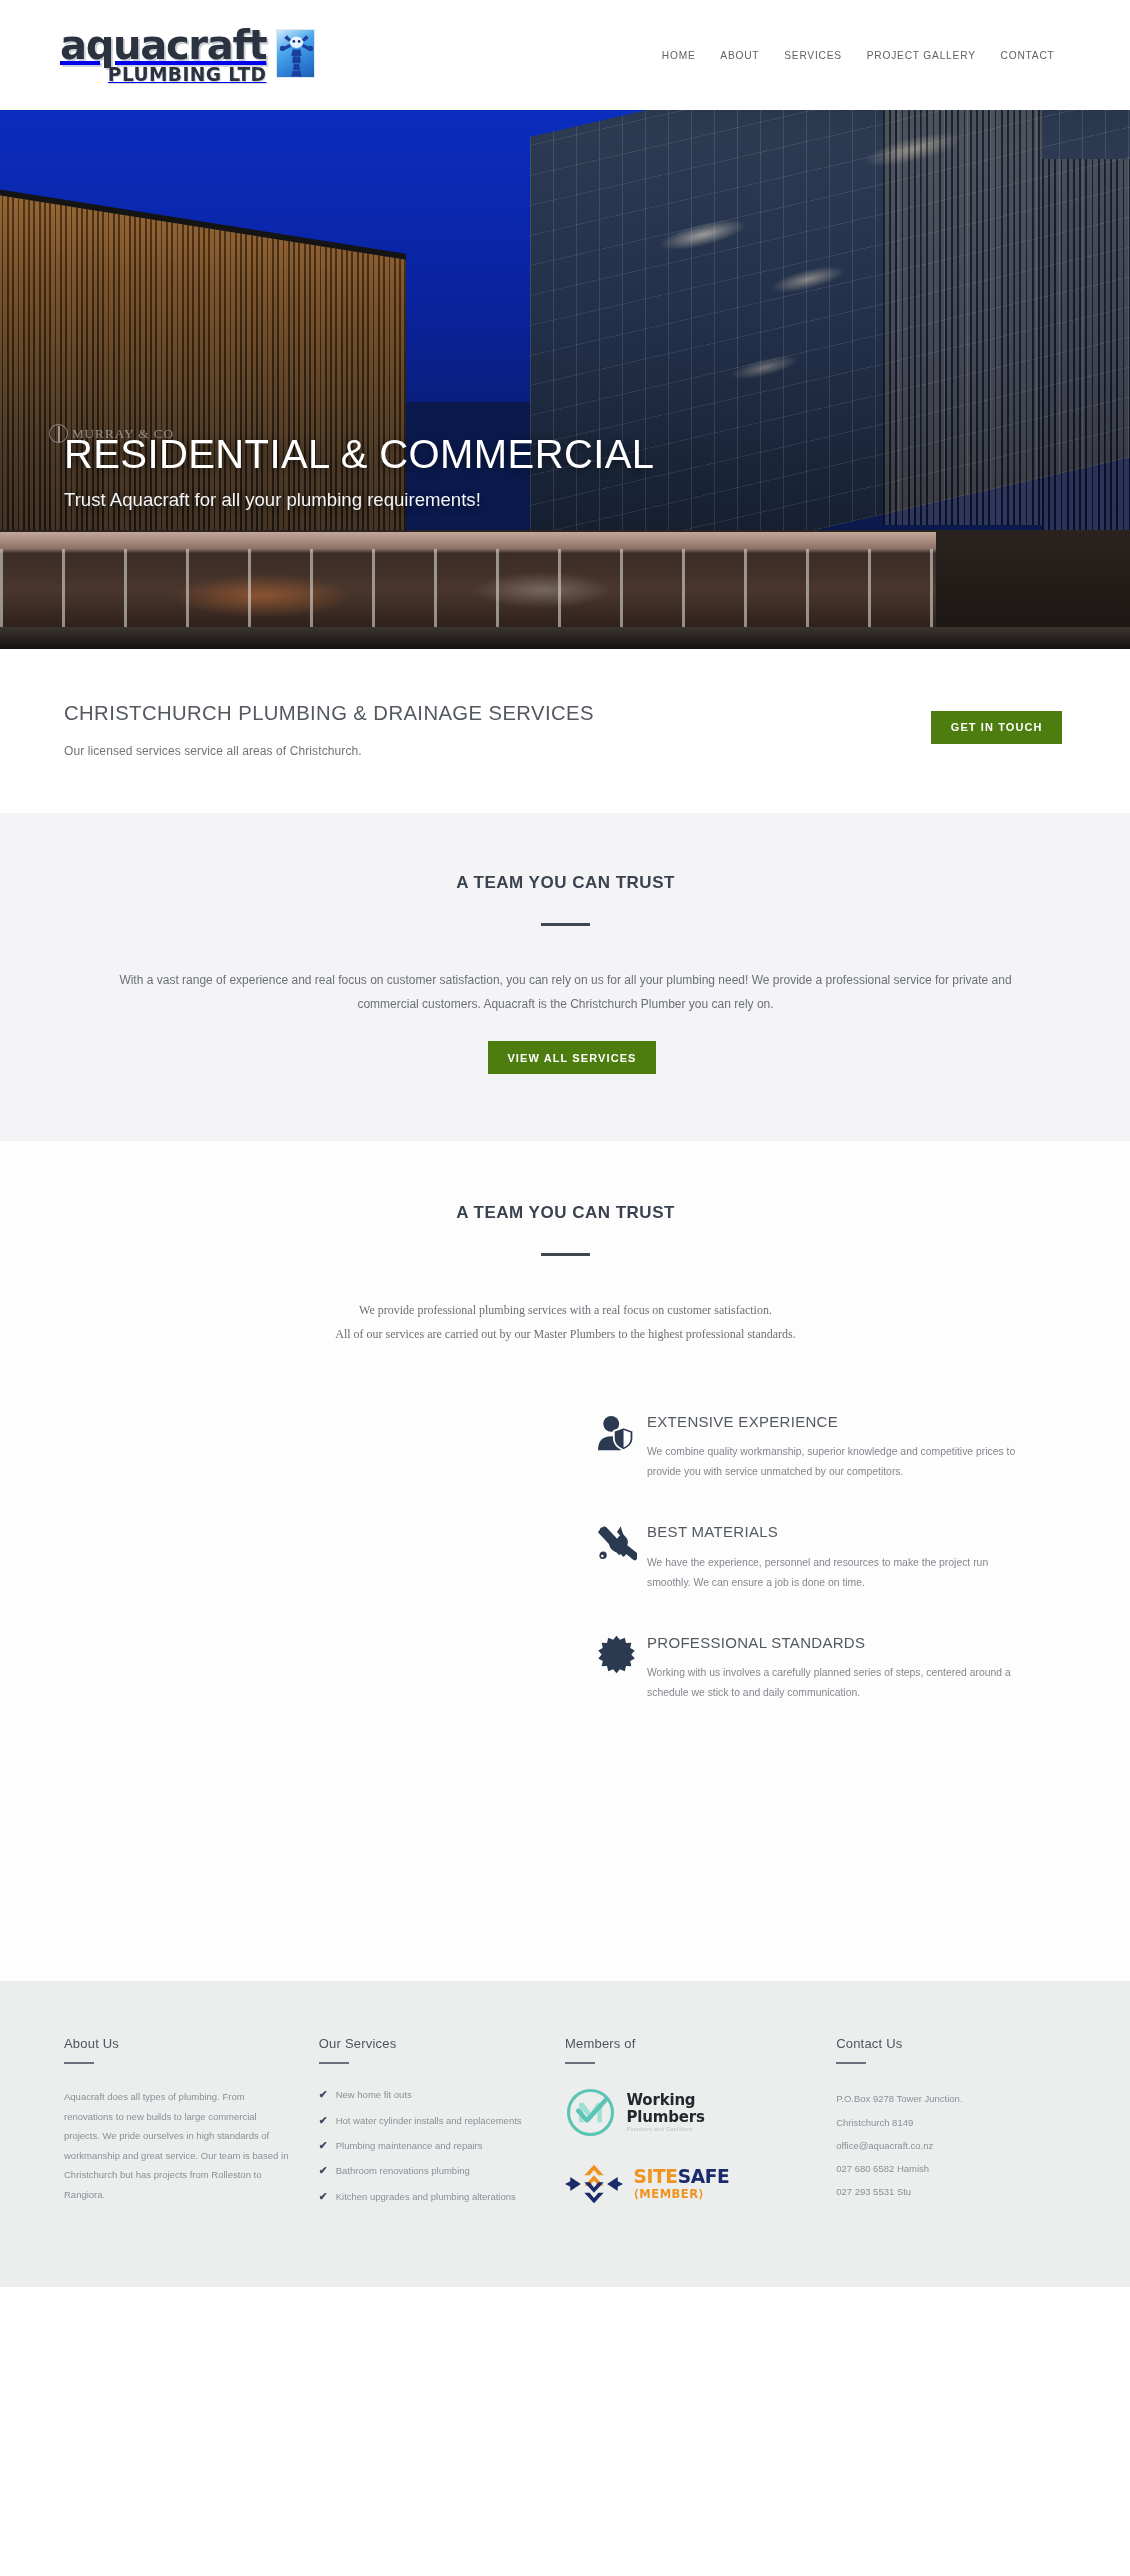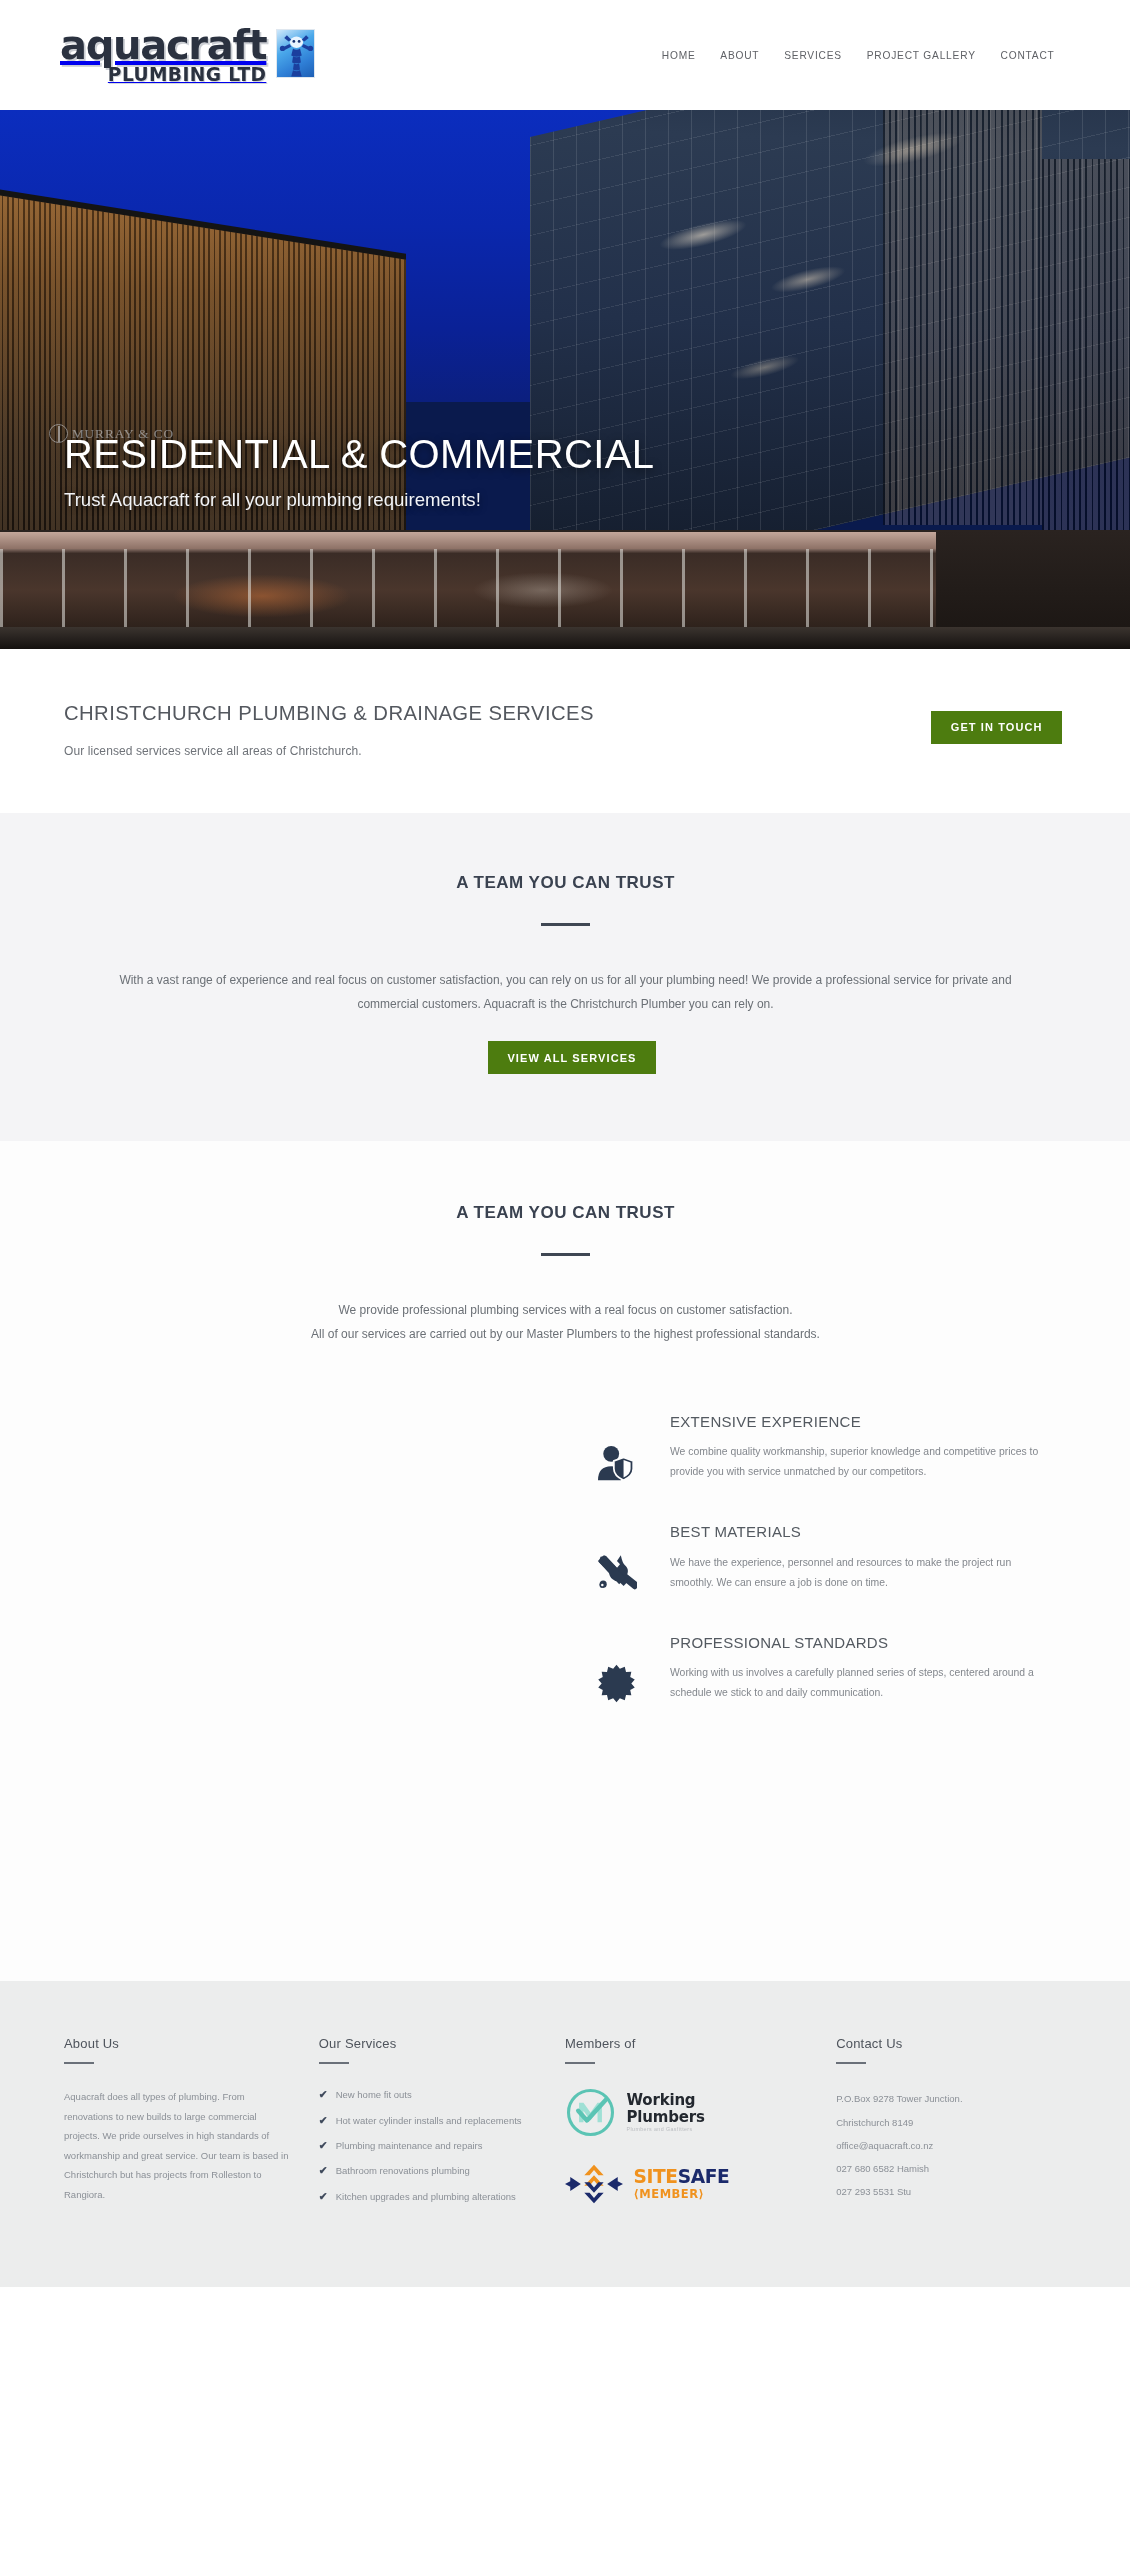--- a/index.html
+++ b/index.html
@@ -177,30 +177,30 @@
     line-height:2.0;color:#6b7076;padding:0 35px;
   }
   .trust-cta{margin-top:25px;padding-left:13px;}
 
   
   .team-white{
     width:1131px;background:#fdfdfd;padding:62px 0 0 0;text-align:center;
   }
   .team-body{
     margin:42px auto 0 auto;max-width:866px;font-size:12px;
-    line-height:2.0;color:#6b7076;
+    line-height:2.0;color:#6b7076;font-family:Liberation Serif, serif;
   }
 
   
   .features{
     width:1131px;background:#fdfdfd;padding:67px 0 0 0;
     display:flex;justify-content:flex-end;
   }
   .features-col{width:539px;padding-right:64px;}
-  .feature{display:flex;gap:29px;margin-bottom:41px;align-items:flex-end;}
+  .feature{display:flex;gap:6px;margin-bottom:41px;align-items:flex-start;}
   .feature-icon{
     width:49px;flex:none;display:flex;align-items:flex-start;justify-content:center;
     padding-top:1.8px;color:#2b3a50;
   }
   .feature-title{
     font-size:15px;color:#535960;font-weight:normal;letter-spacing:0.3px;
     margin-bottom:12.4px;
   }
   .feature-text{
     font-size:10.4px;line-height:1.92;color:#83878d;max-width:380px;

